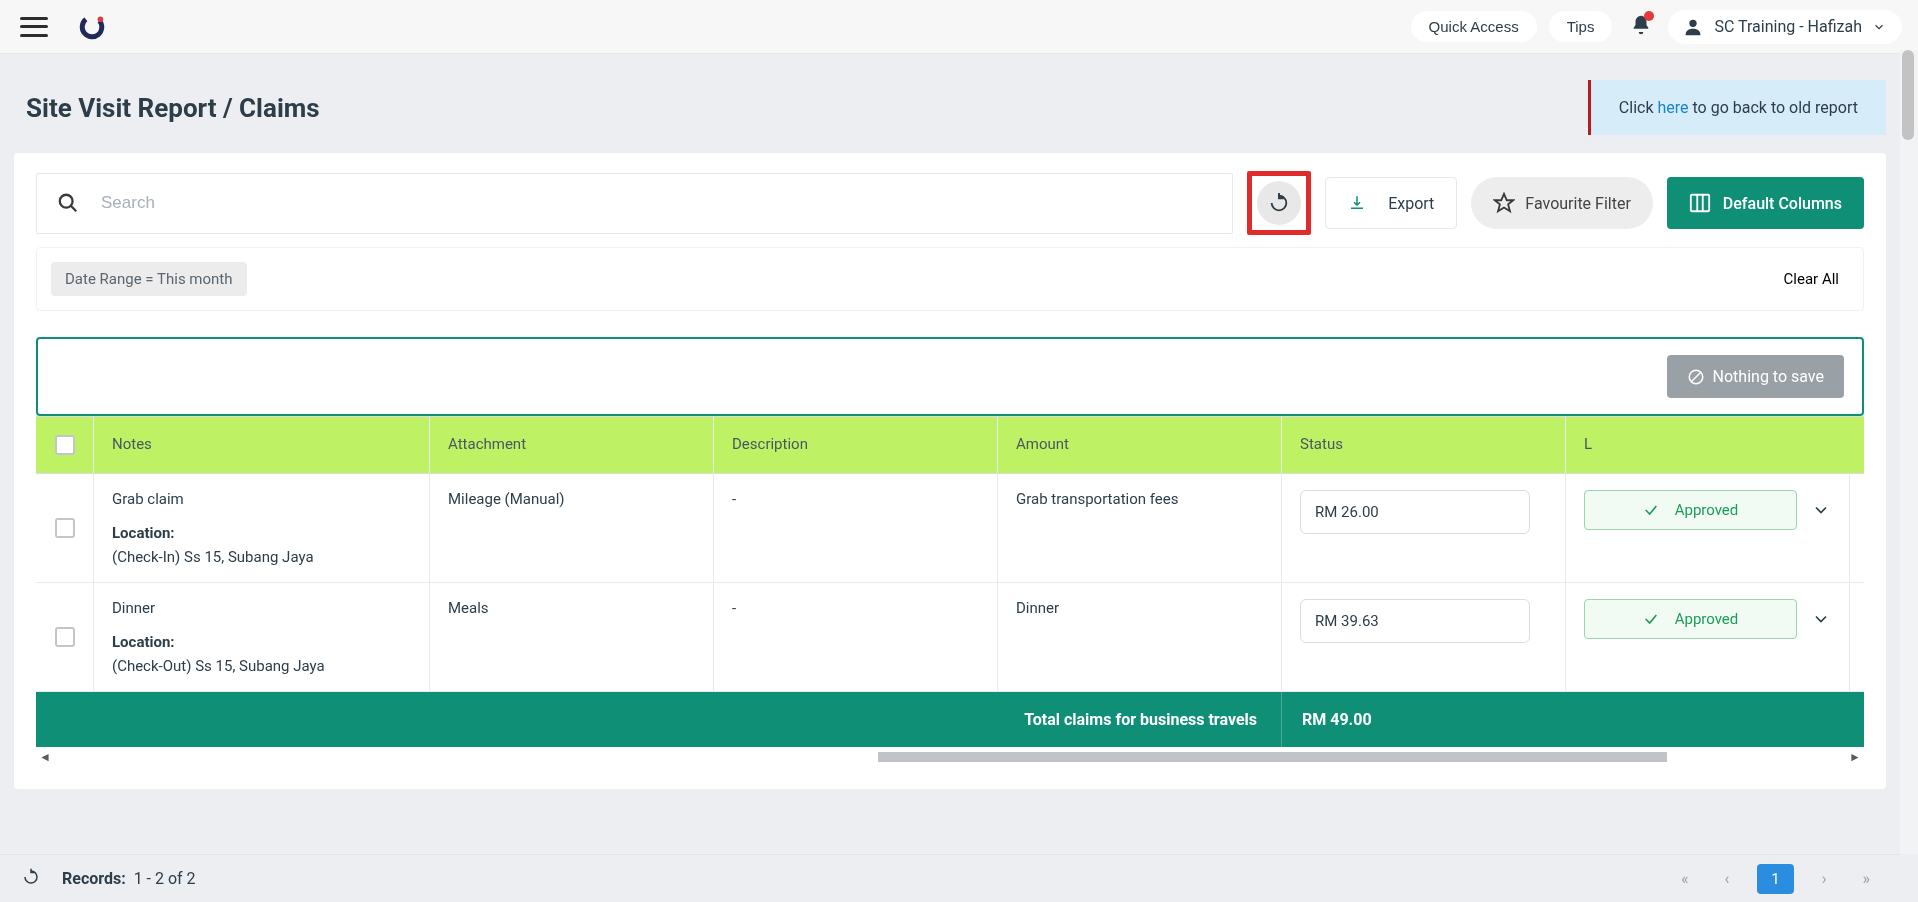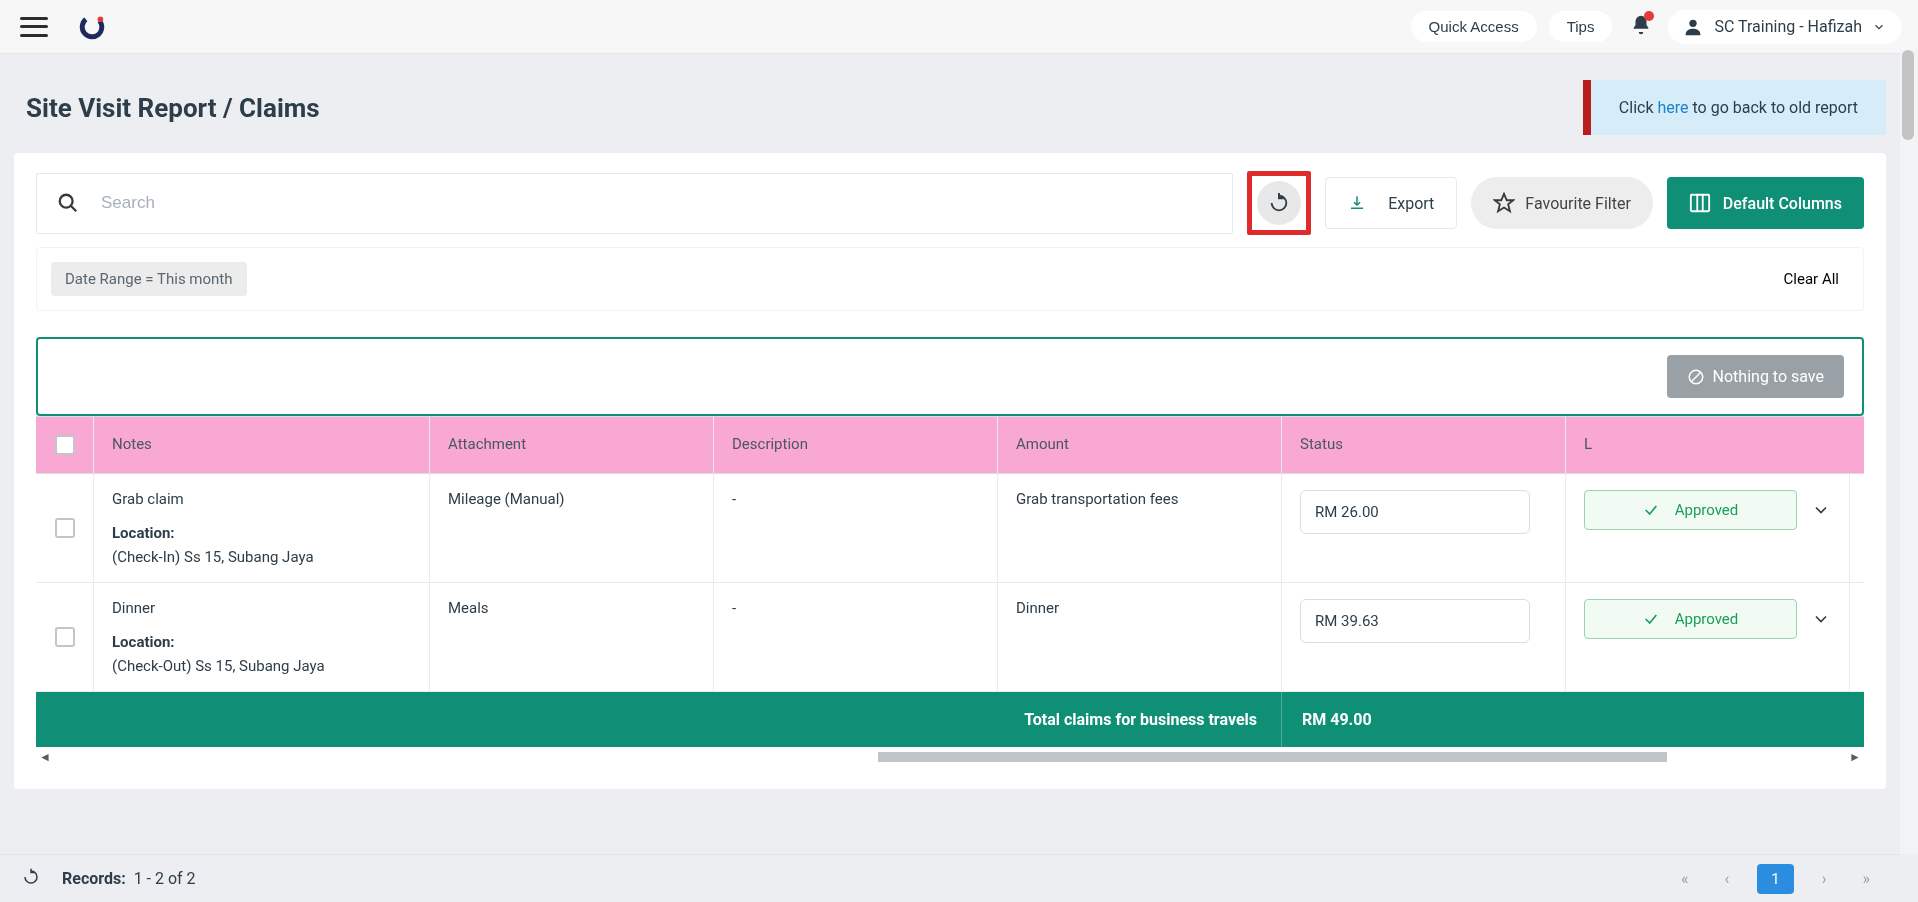--- a/index.html
+++ b/index.html
@@ -17,21 +17,21 @@
 .bell-wrap svg { width: 22px; height: 22px; fill:#2d3e4a; }
 .red-dot { position: absolute; top:-3px; right:-2px; width: 10px; height: 10px; border-radius: 50%; background: #e33b3b; }
 .user-pill { background:#fff; border-radius:20px; padding:6px 16px 6px 14px; margin-left: 16px; display:flex; align-items:center; cursor:pointer; }
 .user-pill .user-icon { width:22px; height:22px; fill:#2d3e4a; margin-right:10px; }
 .user-pill .chev { margin-left: 10px; }
 
 
 .page-wrap { padding: 0 14px 14px 14px; width: 1900px; }
 .page-header-row { display:flex; align-items:center; padding: 26px 0 18px 12px; }
 .page-title { font-size: 26px; font-weight: 700; color:#2d3e4a; flex:0 0 auto; }
-.banner { margin-left:auto; background:#d6ecf8; border-left: 8px solid #b91c1c; padding: 18px 28px; font-size: 16px; color:#2d3e4a; }
+.banner { margin-left:auto; background:#d6ecf8; border-left: 3px solid #b91c1c; padding: 18px 28px; font-size: 16px; color:#2d3e4a; }
 .banner .link { color:#1a85c7; cursor:pointer; }
 
 
 .card { background:#fff; border-radius:4px; padding: 18px 22px 22px; }
 
 
 .toolbar-row { display:flex; align-items:center; gap:14px; }
 .search-wrap { flex:1; border:1px solid #e6e8eb; border-radius:2px; height:61px; display:flex; align-items:center; padding: 0 16px 0 20px; }
 .search-wrap svg { width:22px; height:22px; stroke:#3a3a3a; fill:none; stroke-width:2.5; margin-right:22px;}
 .search-wrap input { border:none; outline:none; font-size:17px; flex:1; color:#333; }
@@ -50,21 +50,21 @@
 .clear-all { margin-left:auto; color:#000000; font-size:15px; cursor:pointer; margin-right:10px;}
 
 
 .save-banner { border:2px solid #0f8f76; border-radius:4px; margin-top:26px; padding:16px 18px; display:flex; }
 .nothing-save { margin-left:auto; background:#9aa1a6; color:#fff; border-radius:4px; padding:12px 20px; font-size:16px; display:flex; align-items:center; gap:8px; }
 .nothing-save svg { width:18px; height:18px; fill:none; stroke:#fff; stroke-width:2;}
 
 
 .table-wrap { margin-top:0; border-top:1px solid #d9dde0; }
 .tr-head, .tr-body { display:flex; align-items:stretch; }
-.tr-head { background:#f9a8d4; border-bottom:1px solid #d9dde0;}
+.tr-head { background:#bef264; border-bottom:1px solid #d9dde0;}
 .th, .td { padding: 16px 18px; font-size:15px; color:#2d3e4a; border-right:1px solid #e8eaec; display:flex; flex-direction:column; justify-content:flex-start; }
 .th { font-weight:400; color:#4b5762; padding:18px; }
 .col-chk { width:58px; flex:0 0 58px; align-items:center; justify-content:center; }
 .col-notes { width:336px; flex:0 0 336px; }
 .col-cat { width:284px; flex:0 0 284px; }
 .col-att { width:284px; flex:0 0 284px; }
 .col-desc { width:284px; flex:0 0 284px; }
 .col-amt { width:284px; flex:0 0 284px; }
 .col-stat { width:284px; flex:0 0 284px; }
 .col-last { width:36px; flex:0 0 36px; border-right:none;}

